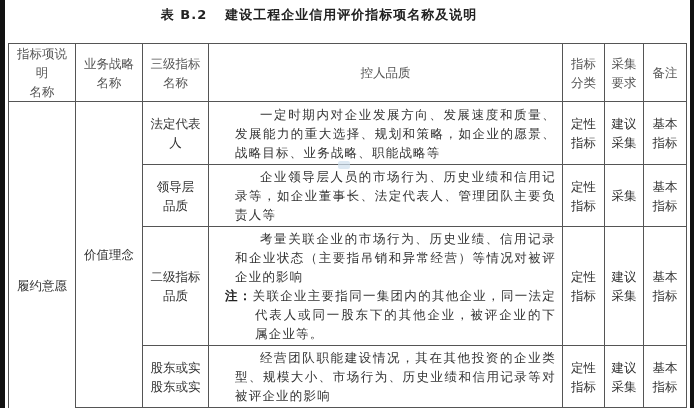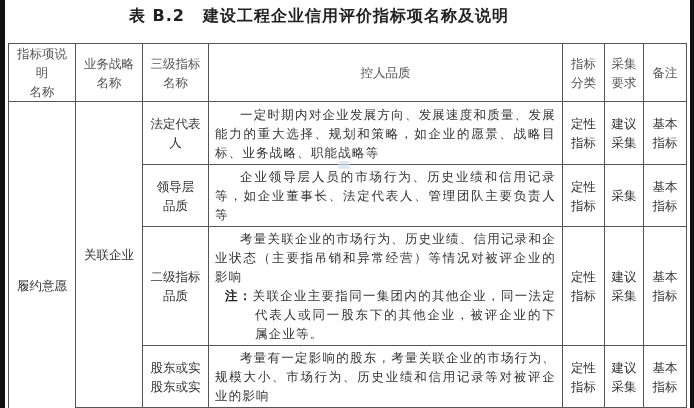--- a/index.html
+++ b/index.html
@@ -2,28 +2,28 @@
 <html><head>
 <meta charset="utf-8">
 <style>
   html, body { margin:0; padding:0; background:#ffffff; }
   body { width:694px; height:408px; overflow:hidden; position:relative;
          font-family:"DejaVu Serif","Liberation Serif",serif; color:#2a2a2a; }
   .left-bar { position:absolute; left:0; top:0; width:5px; height:408px; background:#111; }
   .right-bar { position:absolute; right:0; top:0; width:4px; height:408px; background:#111; }
   .title { position:absolute; left:0; width:638px; top:6px; text-align:center;
            font-family:"DejaVu Sans","Liberation Sans",sans-serif; font-weight:bold;
-           font-size:16px; letter-spacing:1px; color:#222; }
+           font-size:13px; letter-spacing:1px; color:#222; }
   .title .code { margin-right:18px; }
   table { position:absolute; left:8px; top:43px; border-collapse:collapse; table-layout:fixed; }
   td, th { border:1px solid #555; font-weight:normal; font-size:12.5px; line-height:19px;
            text-align:center; vertical-align:middle; padding:0 2px; color:#333; }
   th { color:#555; }
   td.desc { text-align:justify; padding:2px 6px 2px 6px; letter-spacing:1.2px; }
-  .desc .ind { text-indent:2em; display:block; }
+  .desc .ind { text-indent:2em; display:block;margin-left:20px; }
   .note { display:block; padding-left:3.2em; text-indent:-2.4em; }
   .note b { font-weight:bold; color:#222; }
   .thick-left { border-left:1.5px solid #333; }
   .watermark { position:absolute; left:338px; top:161px; width:12px; height:8px;
                background:#cfe0ee; opacity:0.7; border-radius:2px; }
 </style>
 </head>
 <body>
 
 <div class="left-bar"></div>
@@ -49,21 +49,21 @@
     <th><span>业务战略</span><br><span>名称</span></th>
     <th><span>三级指标</span><br><span>名称</span></th>
     <th>控人品质</th>
     <th><span>指标</span><br><span>分类</span></th>
     <th><span>采集</span><br><span>要求</span></th>
     <th>备注</th>
   </tr>
 
   <tr style="height:63px">
     <td rowspan="5" style="vertical-align:middle;">履约意愿</td>
-    <td rowspan="4">关联企业</td>
+    <td rowspan="4">价值理念</td>
     <td>法定代表人</td>
     <td class="desc">
           <span class="ind">一定时期内对企业发展方向、发展速度和质量、发展能力的重大选择、规划和策略，如企业的愿景、战略目标、业务战略、职能战略等</span>
         </td>
     <td><span>定性</span><br><span>指标</span></td>
     <td class="thick-left"><span>建议</span><br><span>采集</span></td>
     <td><span>基本</span><br><span>指标</span></td>
   </tr>
 
   <tr style="height:54px">
@@ -83,21 +83,21 @@
       <span class="note"><b>注：</b><span>关联企业主要指同一集团内的其他企业，同一法定代表人或同一股东下的其他企业，被评企业的下属企业等。</span></span>
     </td>
     <td><span>定性</span><br><span>指标</span></td>
     <td class="thick-left"><span>建议</span><br><span>采集</span></td>
     <td><span>基本</span><br><span>指标</span></td>
   </tr>
 
   <tr style="height:50px">
     <td><span>股东或实</span><br><span>股东或实</span></td>
     <td class="desc">
-          <span class="ind">考量有一定影响的股东，考量关联企业的市场行为、规模大小、市场行为、历史业绩和信用记录等对被评企业的影响</span>
+          <span class="ind">经营团队职能建设情况，其在其他投资的企业类型、规模大小、市场行为、历史业绩和信用记录等对被评企业的影响</span>
         </td>
     <td><span>定性</span><br><span>指标</span></td>
     <td class="thick-left"><span>建议</span><br><span>采集</span></td>
     <td><span>基本</span><br><span>指标</span></td>
   </tr>
 
   <tr style="height:48px">
     <td></td>
     <td>法人治理</td>
     <td class="desc">

